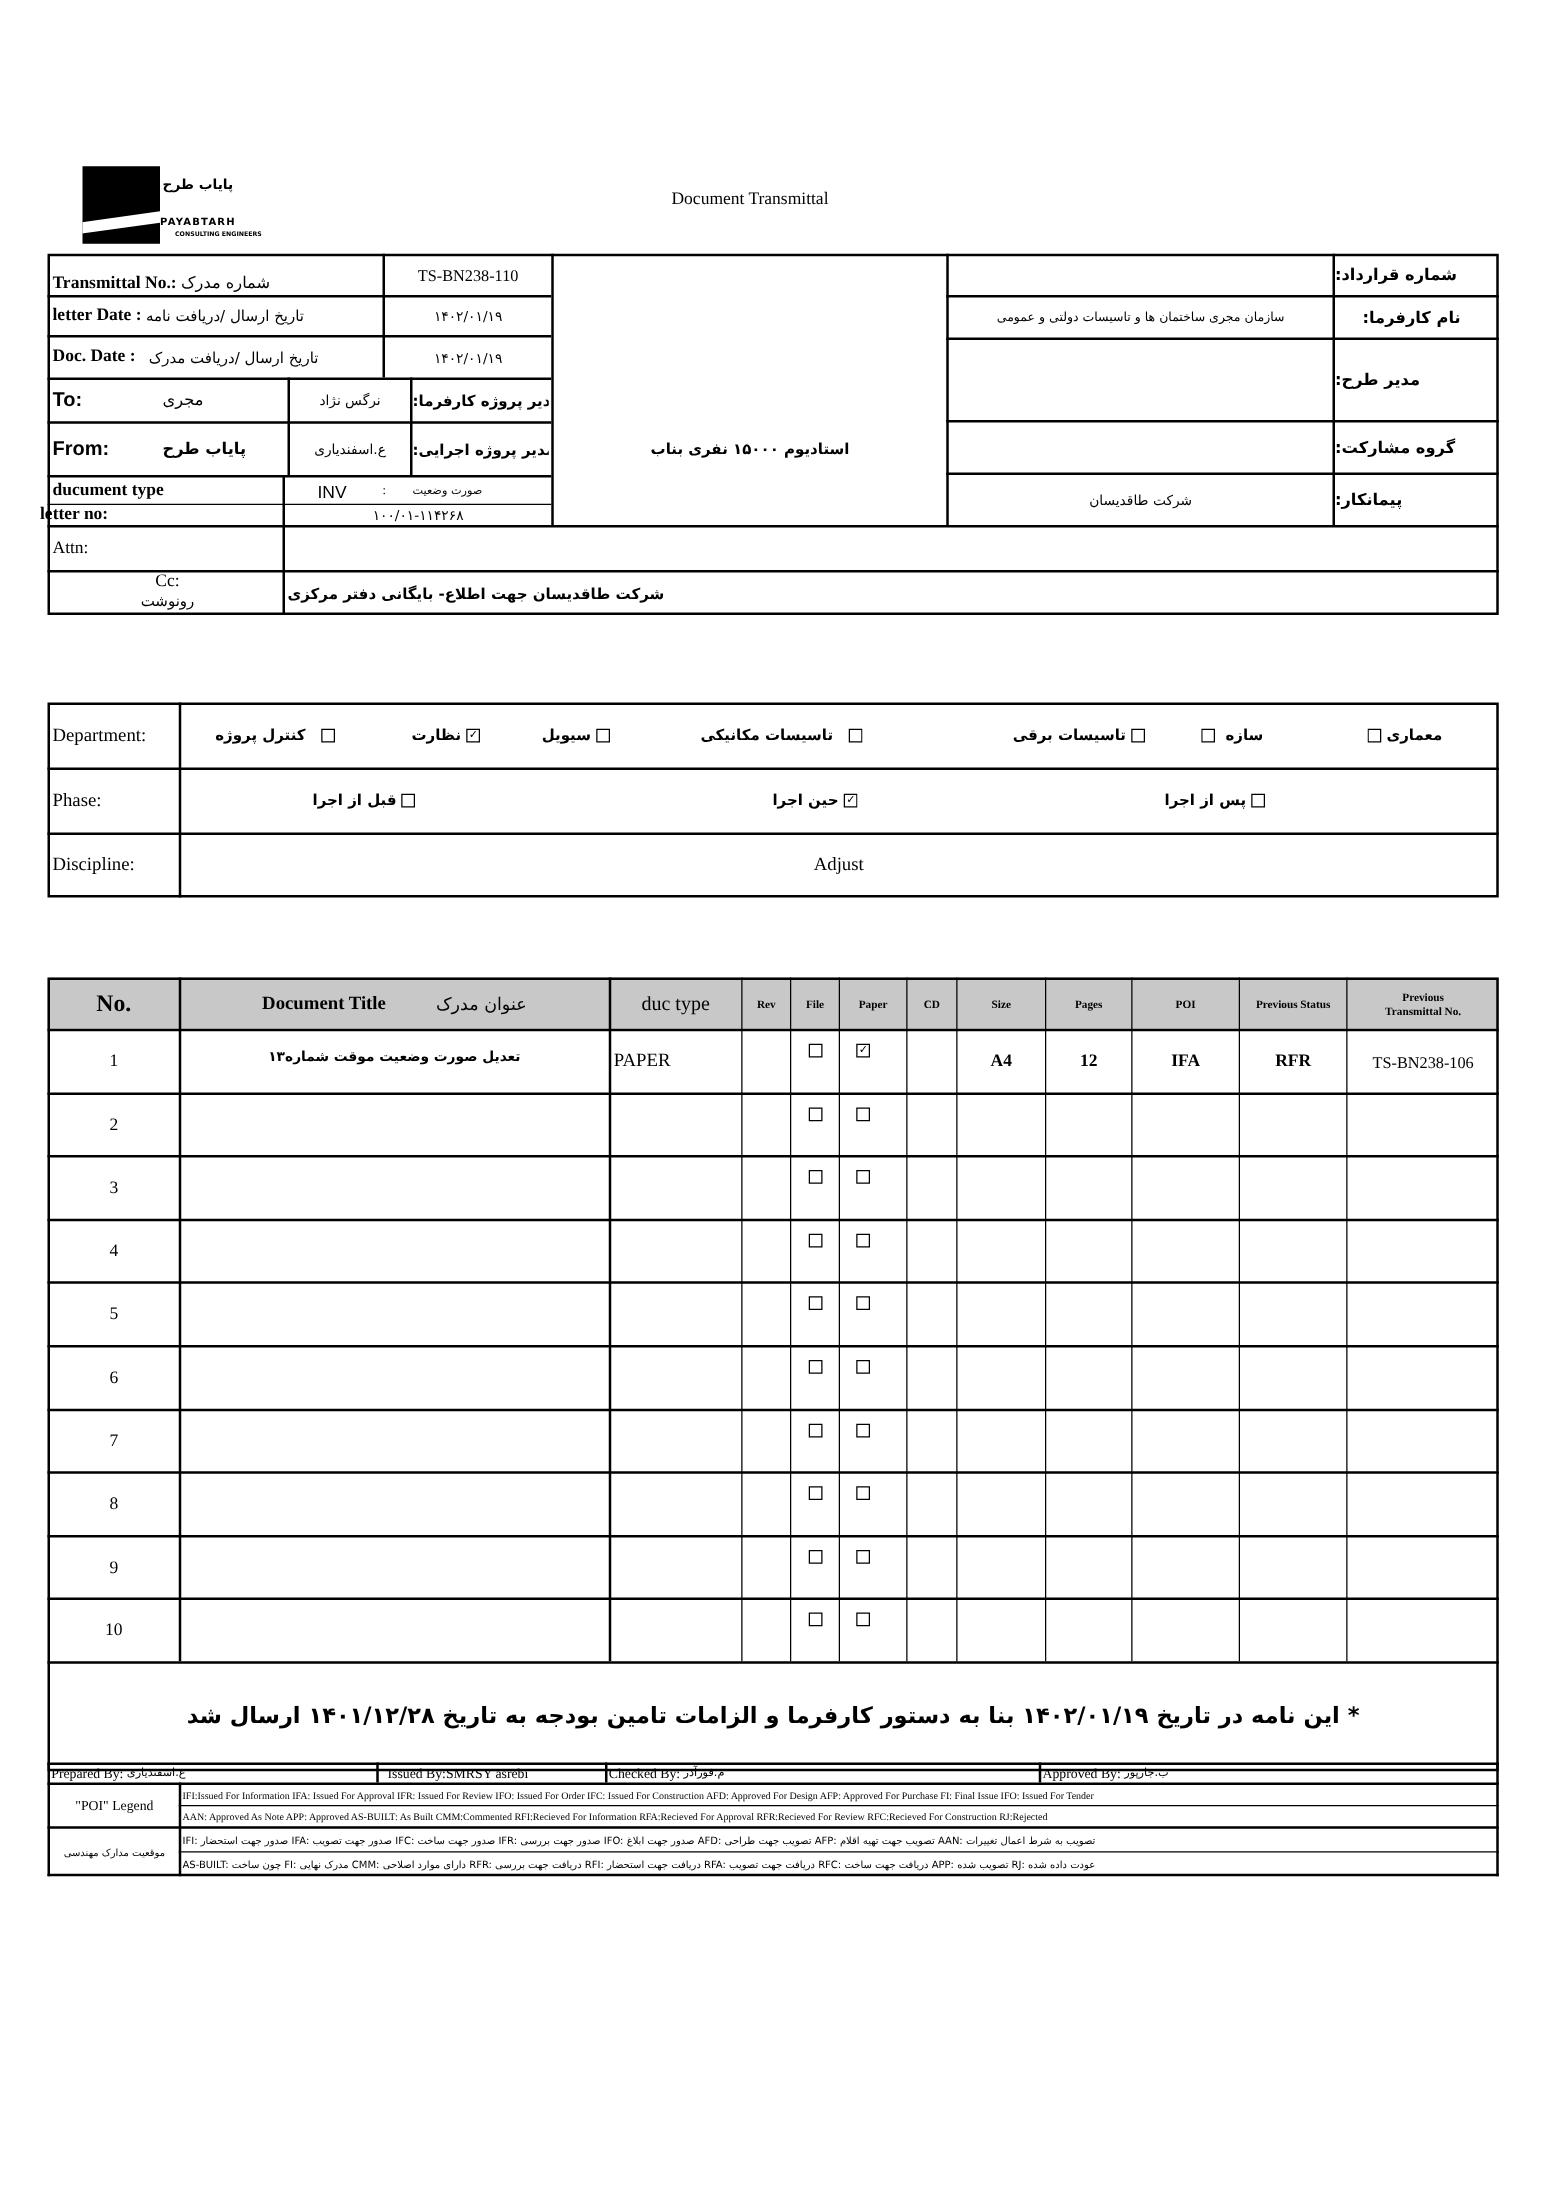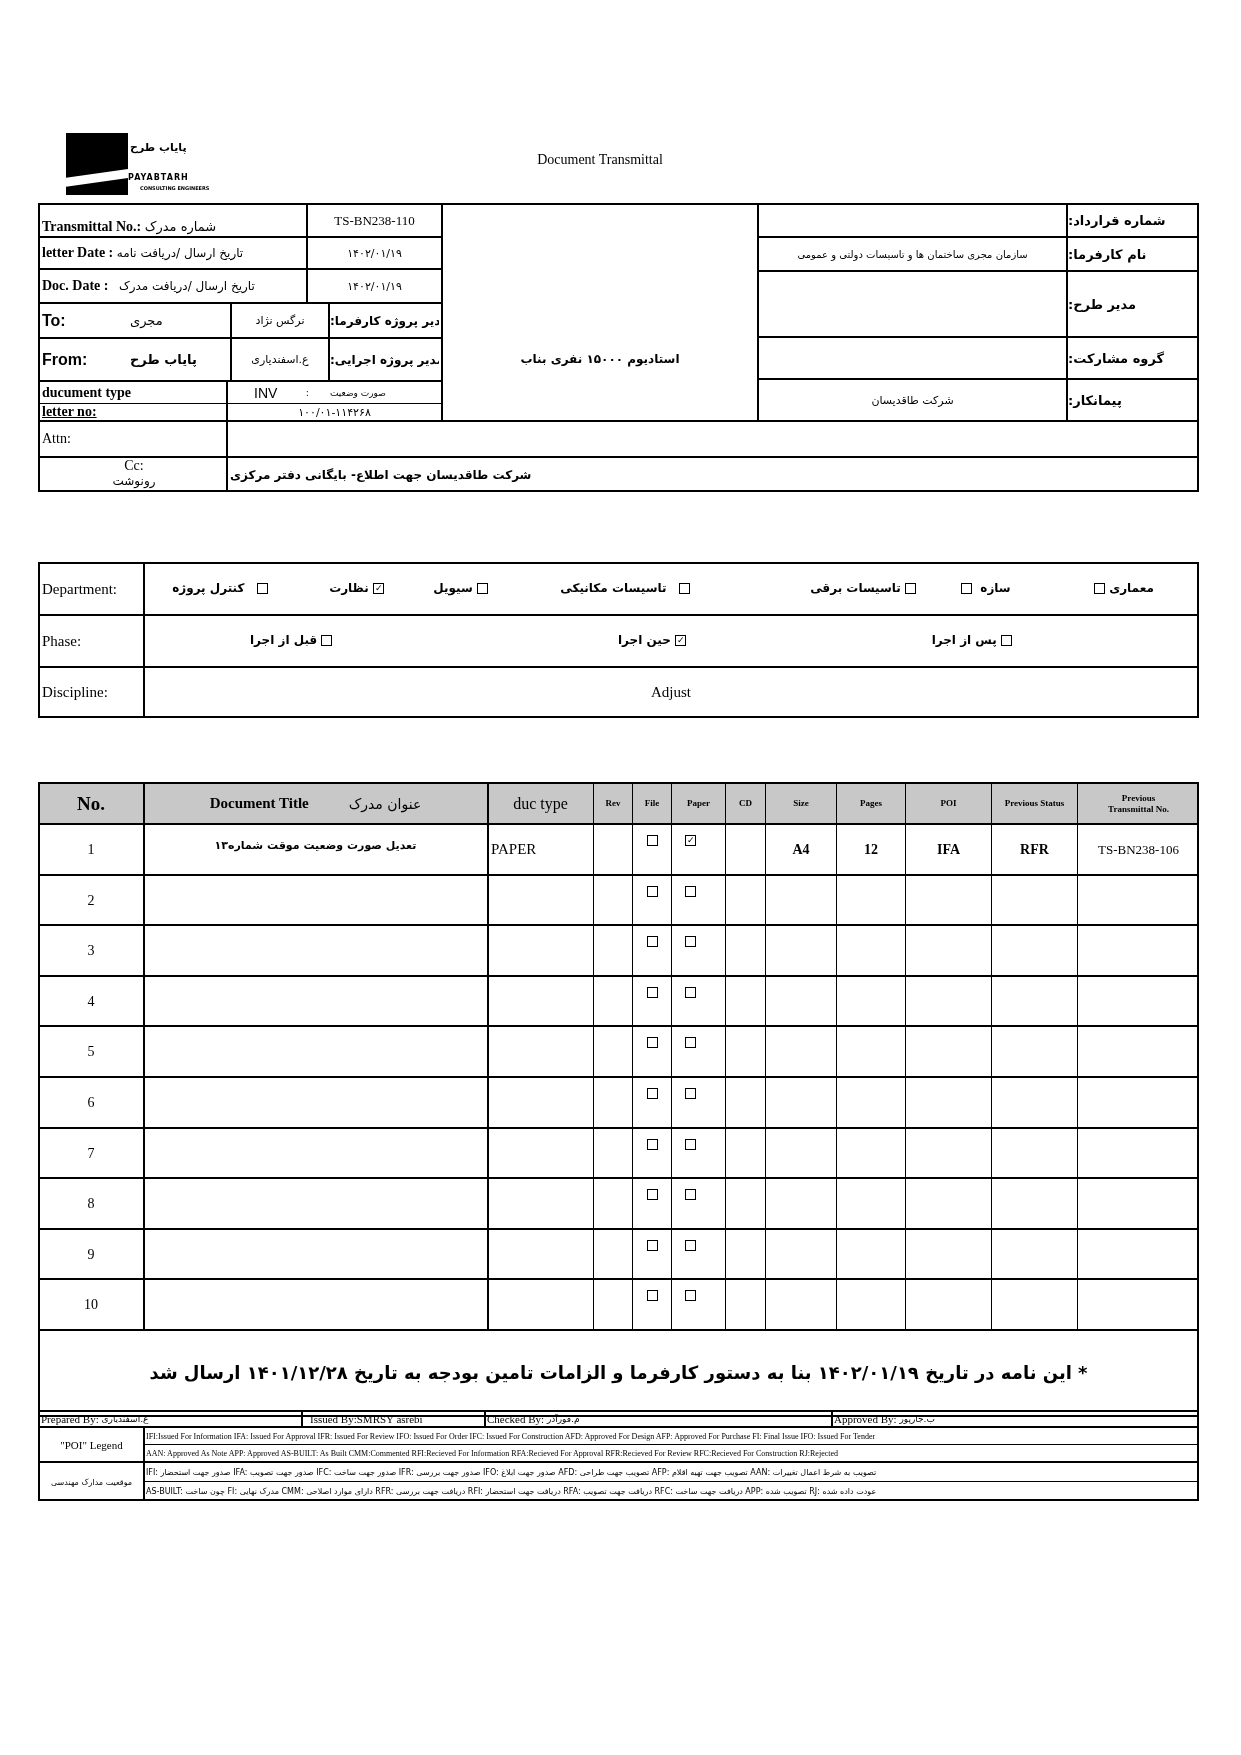--- a/index.html
+++ b/index.html
@@ -97,30 +97,30 @@
 <div class="cell l" style="left:42px;top:339px;width:80px;height:41px;font-family:'Liberation Sans',sans-serif;font-weight:bold;font-size:16px;">From:</div>
 <div class="cell r fa" style="left:130px;top:339px;width:96px;height:41px;font-size:13px;font-weight:bold;">پایاب طرح</div>
 <div class="cell c fa" style="left:232px;top:339px;width:96px;height:41px;font-size:11px;">ع.اسفندیاری</div>
 <div class="cell r fa" style="left:330px;top:339px;width:109px;height:41px;font-size:12px;font-weight:bold;">مدیر پروژه اجرایی:</div>
 
 <div class="cell l" style="left:42px;top:382px;width:184px;height:21px;font-size:14px;font-weight:bold;">ducument type</div>
 <div class="cell l" style="left:254px;top:382px;width:40px;height:21px;font-family:'Liberation Sans',sans-serif;font-size:14px;">INV</div>
 <div class="cell l" style="left:306px;top:382px;width:10px;height:21px;font-size:10px;">:</div>
 <div class="cell r fa" style="left:330px;top:382px;width:109px;height:21px;font-size:9px;">صورت وضعیت</div>
 
-<div class="cell l" style="left:42px;top:404px;width:184px;height:16px;font-size:14px;font-weight:bold;text-decoration:underline;">letter no:</div>
+<div class="cell l" style="left:32px;top:404px;width:184px;height:16px;font-size:14px;font-weight:bold;">letter no:</div>
 <div class="cell c fa" style="left:228px;top:404px;width:213px;height:16px;font-size:11px;direction:ltr;">۱۰۰/۰۱-۱۱۴۲۶۸</div>
 
 <div class="cell c fa" style="left:443px;top:205px;width:314px;height:215px;font-size:12px;font-weight:bold;margin-top:46px;">استادیوم ۱۵۰۰۰ نفری بناب</div>
 
 <div class="cell c fa" style="left:759px;top:205px;width:307px;height:31px;font-size:11px;"></div>
 <div class="cell r fa" style="left:1068px;top:205px;width:128px;height:31px;font-size:13px;font-weight:bold;">شماره قرارداد:</div>
 
 <div class="cell c fa" style="left:759px;top:238px;width:307px;height:32px;font-size:10px;">سازمان مجری ساختمان ها و تاسیسات دولتی و عمومی</div>
-<div class="cell r fa" style="left:1068px;top:238px;width:128px;height:32px;font-size:13px;font-weight:bold;">نام کارفرما:</div>
+<div class="cell r fa" style="left:1068px;top:238px;width:128px;height:32px;font-size:13px;font-weight:bold;padding-left:22px;">نام کارفرما:</div>
 
 <div class="cell c fa" style="left:759px;top:272px;width:307px;height:64px;font-size:11px;"></div>
 <div class="cell r fa" style="left:1068px;top:272px;width:128px;height:64px;font-size:13px;font-weight:bold;">مدیر طرح:</div>
 
 <div class="cell c fa" style="left:759px;top:338px;width:307px;height:40px;font-size:11px;"></div>
 <div class="cell r fa" style="left:1068px;top:338px;width:128px;height:40px;font-size:13px;font-weight:bold;">گروه مشارکت:</div>
 
 <div class="cell c fa" style="left:759px;top:380px;width:307px;height:40px;font-size:11px;">شرکت طاقدیسان</div>
 <div class="cell r fa" style="left:1068px;top:380px;width:128px;height:40px;font-size:13px;font-weight:bold;">پیمانکار:</div>
 

